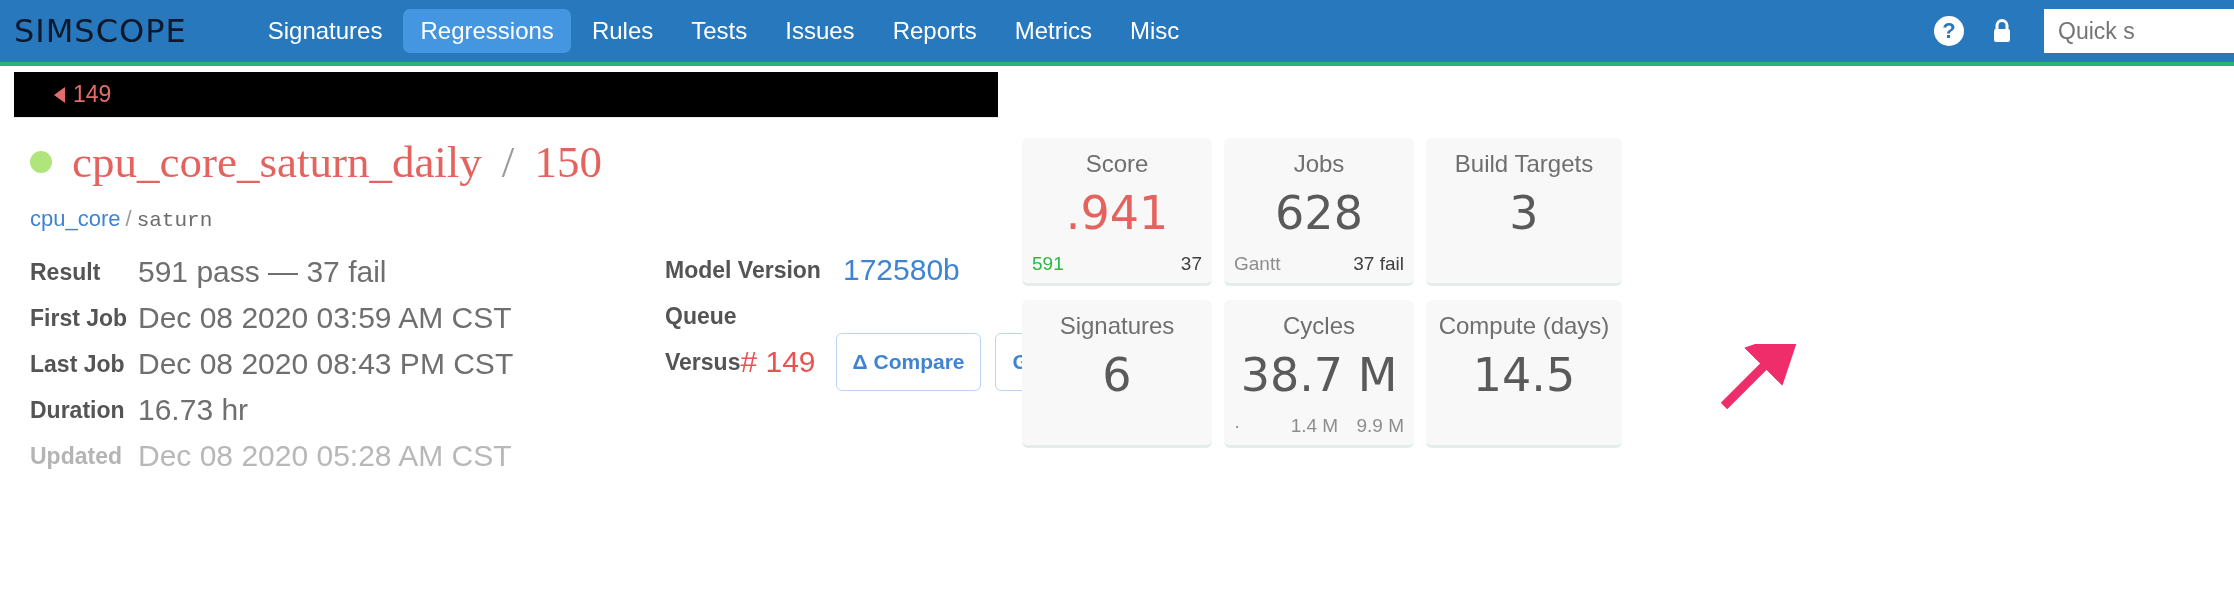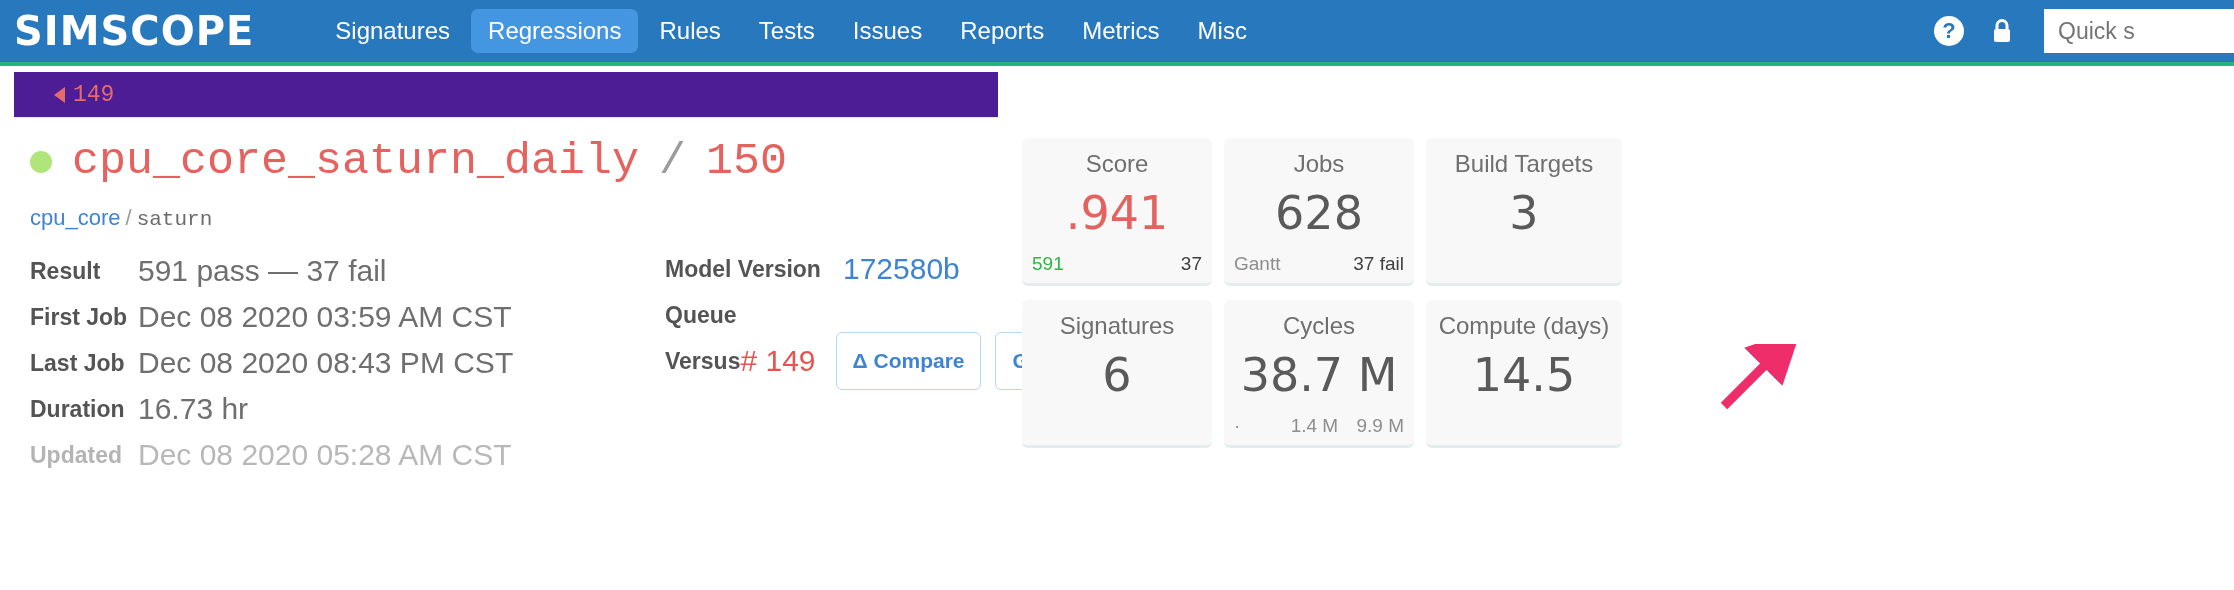--- a/index.html
+++ b/index.html
@@ -20,24 +20,24 @@
     padding-left: 14px;
   }
   .navbar::after {
     content: "";
     position: absolute;
     left: 0; right: 0; bottom: -4px;
     height: 4px;
     background: #24b47e;
   }
   .logo {
-    font-size: 40px;
+    font-size: 32px;
     letter-spacing: 1px;
-    color: #ffffff;
-    font-weight: 700;
+    color: #0f172a;
+    font-weight: 400;
     font-family: "DejaVu Sans", sans-serif;
     line-height: 1;
     white-space: nowrap;
     padding-right: 10px;
   }
   .nav-items {
     display: flex;
     align-items: center;
     margin-left: 54px;
     gap: 4px;
@@ -93,27 +93,26 @@
   }
 
   
   .left-col {
     position: absolute;
     left: 0; top: 10px;
     width: 1012px;
   }
   .prev-bar {
     height: 46px;
-    background: #4c1d95;
+    background: #000000;
     border-bottom: 1px solid #e9e9e9;
     display: flex;
     align-items: center;
     padding-left: 40px;
     margin: 0 14px 0 14px;
-    font-family: Liberation Mono, monospace;
   }
   .prev-link {
     color: #e46b6b;
     font-size: 23px;
     cursor: pointer;
     display: flex;
     align-items: center;
     gap: 8px;
   }
   .tri-left {
@@ -133,21 +132,21 @@
     width: 22px; height: 22px;
     border-radius: 50%;
     background: #b0e57c;
     flex: none;
   }
   .title-text {
     font-size: 45px;
     color: #e4635f;
     font-weight: 400;
     white-space: nowrap;
-    font-family: Liberation Mono, monospace;
+    font-family: Liberation Serif, serif;
   }
   .title-sep { color: #9b9b9b; }
 
   .breadcrumb {
     padding: 18px 0 0 30px;
     font-size: 22px;
     white-space: nowrap;
   }
   .bc-link { color: #3f84d2; cursor: pointer; }
   .bc-sep { color: #9b9b9b; padding: 0 5px; }

